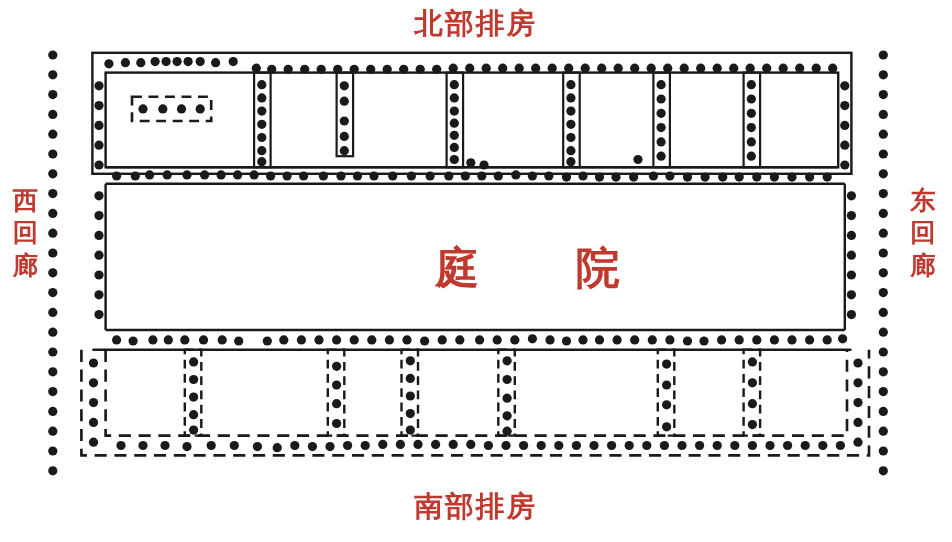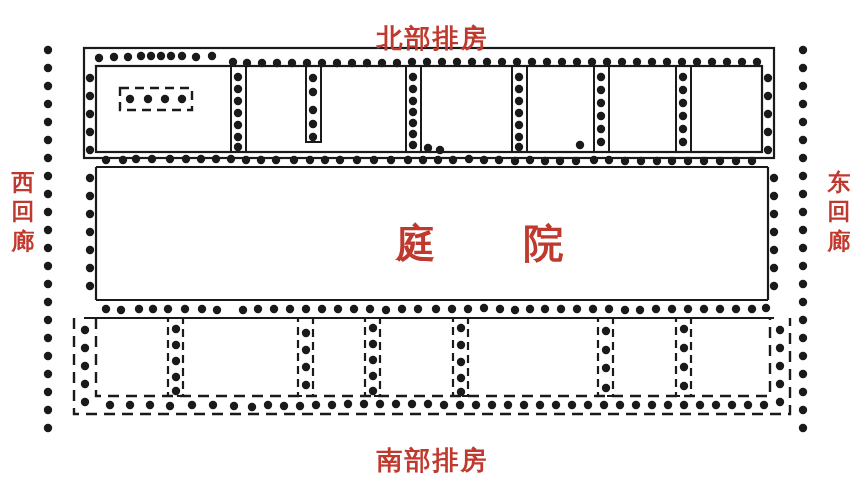--- a/index.html
+++ b/index.html
@@ -37,21 +37,21 @@
     text-align: center;
   }
   .label-v {
     font-size: 23px;
     line-height: 1.28;
     text-align: center;
     width: 30px;
   }
   .label-v span { display: block; }
   #label-north {
-    left: 0; right: 0; top: 21px;
+    left: 0; right: 0; top: 4px;
     width: 865px;
   }
   #label-south {
     left: 0; right: 0; top: 443px;
     width: 865px;
   }
   #label-west {
     left: 8px; top: 168px;
   }
   #label-east {

